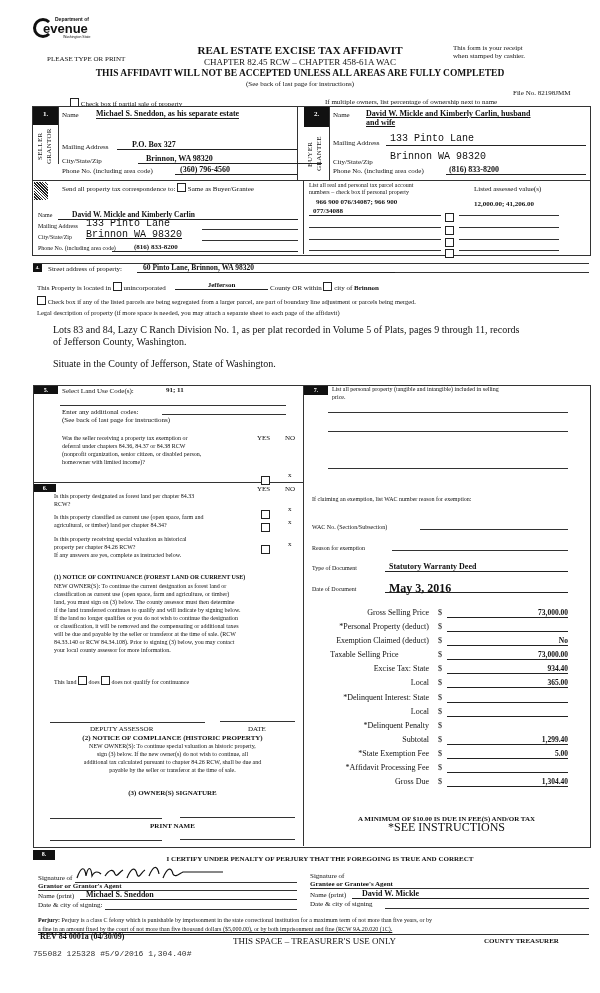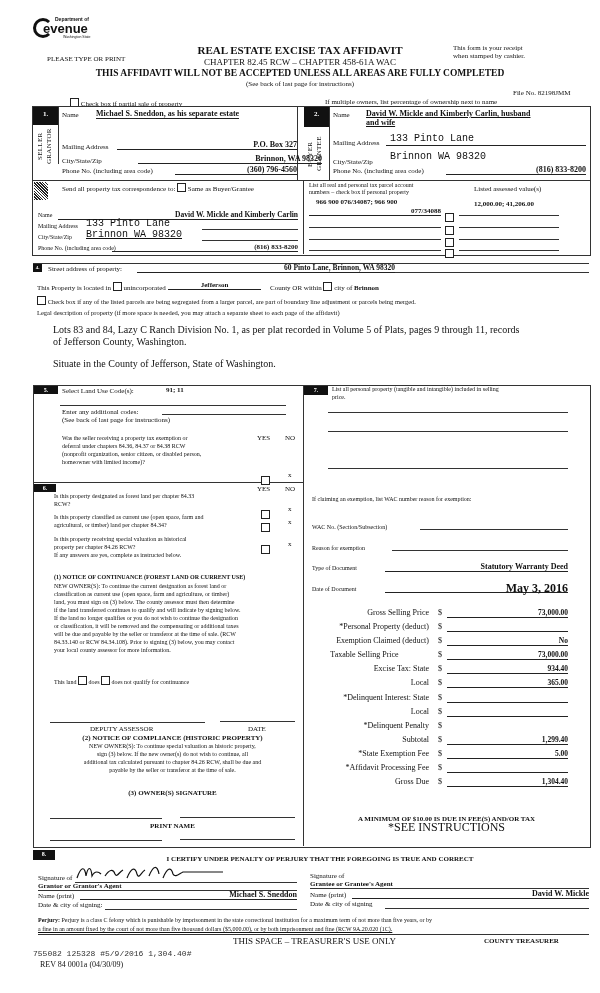--- a/index.html
+++ b/index.html
@@ -1,21 +1,21 @@
 <!DOCTYPE html>
 <html><head>
 <meta charset="utf-8">
 <style>
   html, body { margin:0; padding:0; background:#fff; }
   body { width:600px; height:993px; position:relative; overflow:hidden;
          font-family:"Liberation Serif", serif; color:#111; }
   .abs { position:absolute; }
   .t { font-size:7px; line-height:8px; white-space:nowrap; }
   .t6 { font-size:6px; line-height:7px; }
-  .b { font-weight:bold;text-align:right; }
+  .b { font-weight:bold; }
   .ul { border-bottom:1px solid #222; }
   .mono { font-family:"Liberation Mono", monospace; }
   .cb { display:inline-block; width:7px; height:7px; border:1px solid #222; vertical-align:-1px; background:#fff; }
   .secnum { background:#111; color:#fff; font-size:7px; font-weight:bold; text-align:center; }
   .line { position:absolute; height:0; border-top:1px solid #333; }
   .vline { position:absolute; width:0; border-left:1px solid #333; }
   .box { position:absolute; border:1px solid #333; }
   .vert { writing-mode:vertical-rl; transform:rotate(180deg); font-size:7px; text-align:center; letter-spacing:0.3px; }
   .logo-swoosh { position:absolute; width:14px; height:14px; border-radius:50%; border:3px solid #111; border-right-color:transparent; }
   .qr { position:absolute; width:14px; height:18px;
@@ -119,21 +119,21 @@
 <div class="line" style="left:33px;top:263px;width:556px;"></div>
 <div class="abs t" style="left:48px;top:265px;">Street address of property:</div>
 <div class="abs t b ul" style="left:137px;top:264px;width:258px;font-size:7.5px;padding-left:6px;box-sizing:border-box;">60 Pinto Lane, Brinnon, WA  98320</div>
 <div class="line" style="left:395px;top:272px;width:194px;"></div>
 
 <div class="abs t" style="left:37px;top:282px;">
   <span>This Property is located in</span>
   <span class="cb"></span>
   <span>unincorporated</span>
 </div>
-<div class="abs t b ul center" style="left:168px;top:281px;width:93px;font-family:Liberation Serif, serif;">Jefferson</div>
+<div class="abs t b ul center" style="left:175px;top:281px;width:93px;font-family:Liberation Serif, serif;">Jefferson</div>
 <div class="abs t" style="left:270px;top:282px;">
   <span>County OR  within</span>
   <span class="cb"></span>
   <span>city of</span>
   <span class="b">Brinnon</span>
 </div>
 <div class="abs t6" style="left:37px;top:296px;font-size:6.5px;">
   <span class="cb"></span>
   <span>Check box if any of the listed parcels are being segregated from a larger parcel, are part of boundary line adjustment or parcels being merged.</span>
 </div>
@@ -311,16 +311,16 @@
 <div class="abs t" style="left:310px;top:900px;">Date &amp; city of signing</div>
 <div class="line" style="left:385px;top:908px;width:204px;"></div>
 
 <div class="abs t6" style="left:38px;top:917px;">
   <span class="b">Perjury:</span>
   <span>Perjury is a class C felony which is punishable by imprisonment in the state correctional institution for a maximum term of not more than five years, or by</span>
 </div>
 <div class="abs t6" style="left:38px;top:926px;text-decoration:underline;">a fine in an amount fixed by the court of not more than five thousand dollars ($5,000.00), or by both imprisonment and fine (RCW 9A.20.020 (1C).</div>
 <div class="line" style="left:38px;top:934px;width:551px;"></div>
 
-<div class="abs" style="left:40px;top:960px;font-size:8px;line-height:9px;white-space:nowrap;">REV 84 0001a (04/30/09)</div>
+<div class="abs" style="left:40px;top:932px;font-size:8px;line-height:9px;white-space:nowrap;font-weight:bold;">REV 84 0001a (04/30/09)</div>
 <div class="abs" style="left:233px;top:936px;font-size:9px;line-height:10px;white-space:nowrap;">THIS SPACE – TREASURER'S USE ONLY</div>
 <div class="abs t b" style="left:484px;top:937px;">COUNTY TREASURER</div>
 <div class="abs mono" style="left:33px;top:949px;font-size:8px;line-height:9px;white-space:nowrap;color:#333;">755082 125328 #5/9/2016 1,304.40#</div>
 
 </body></html>

